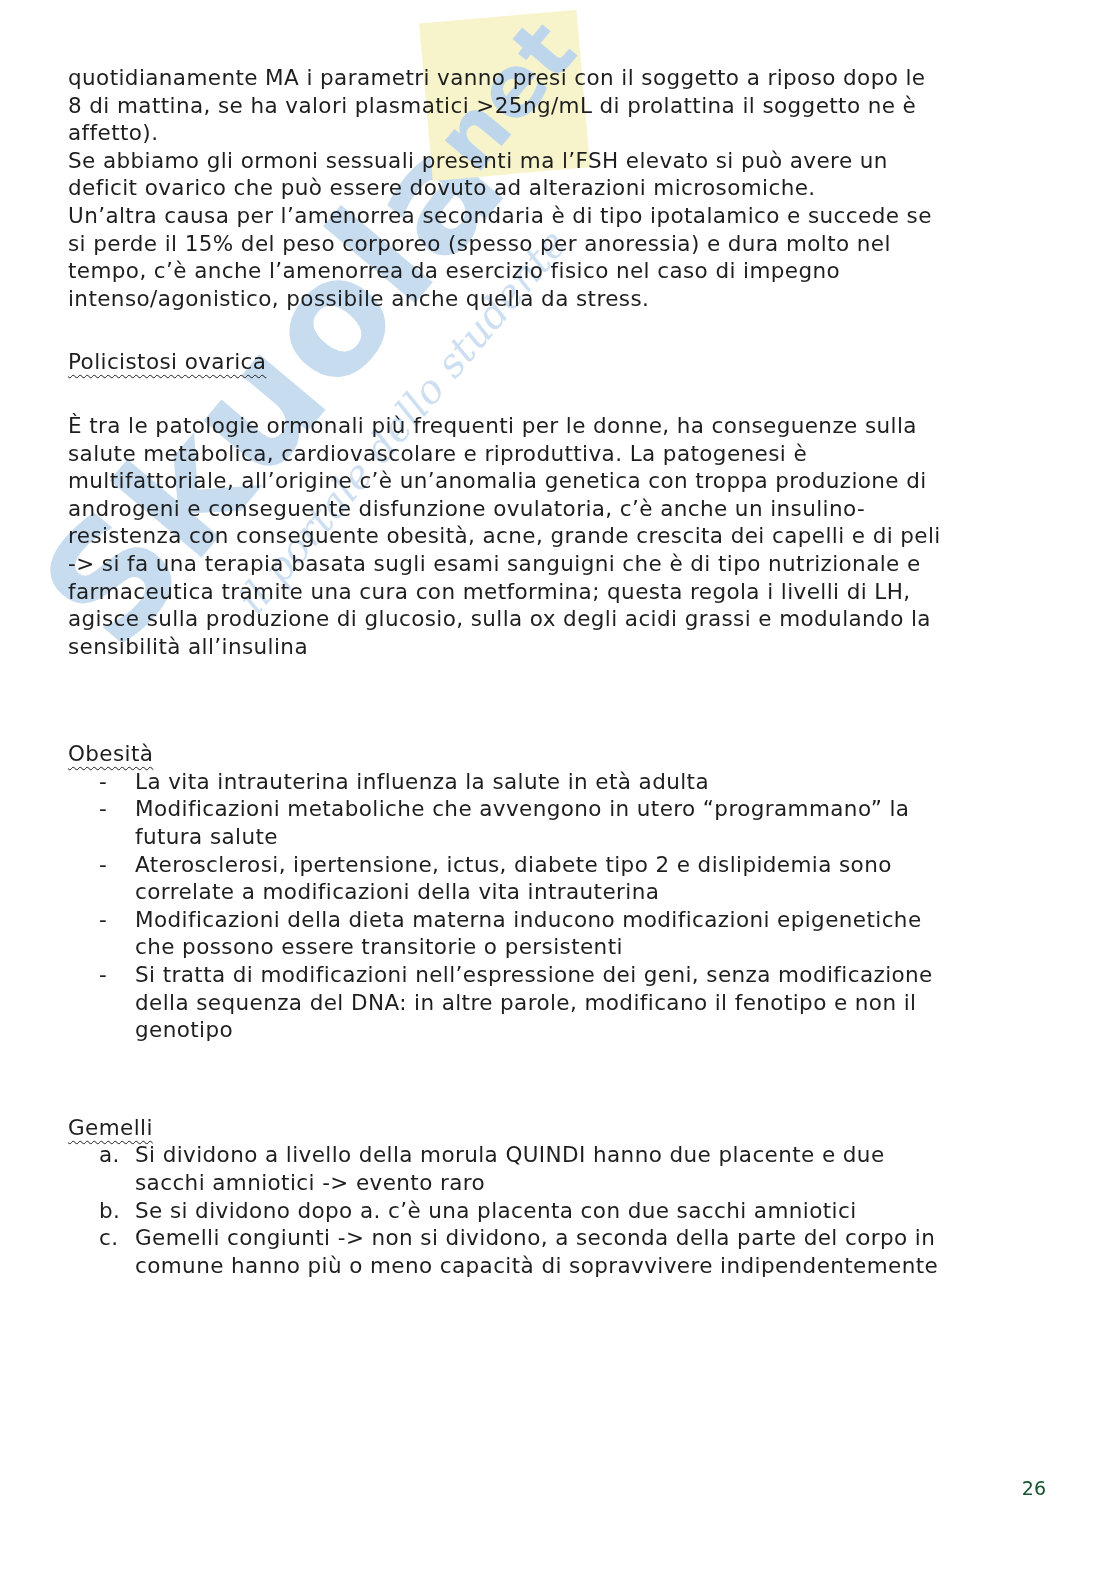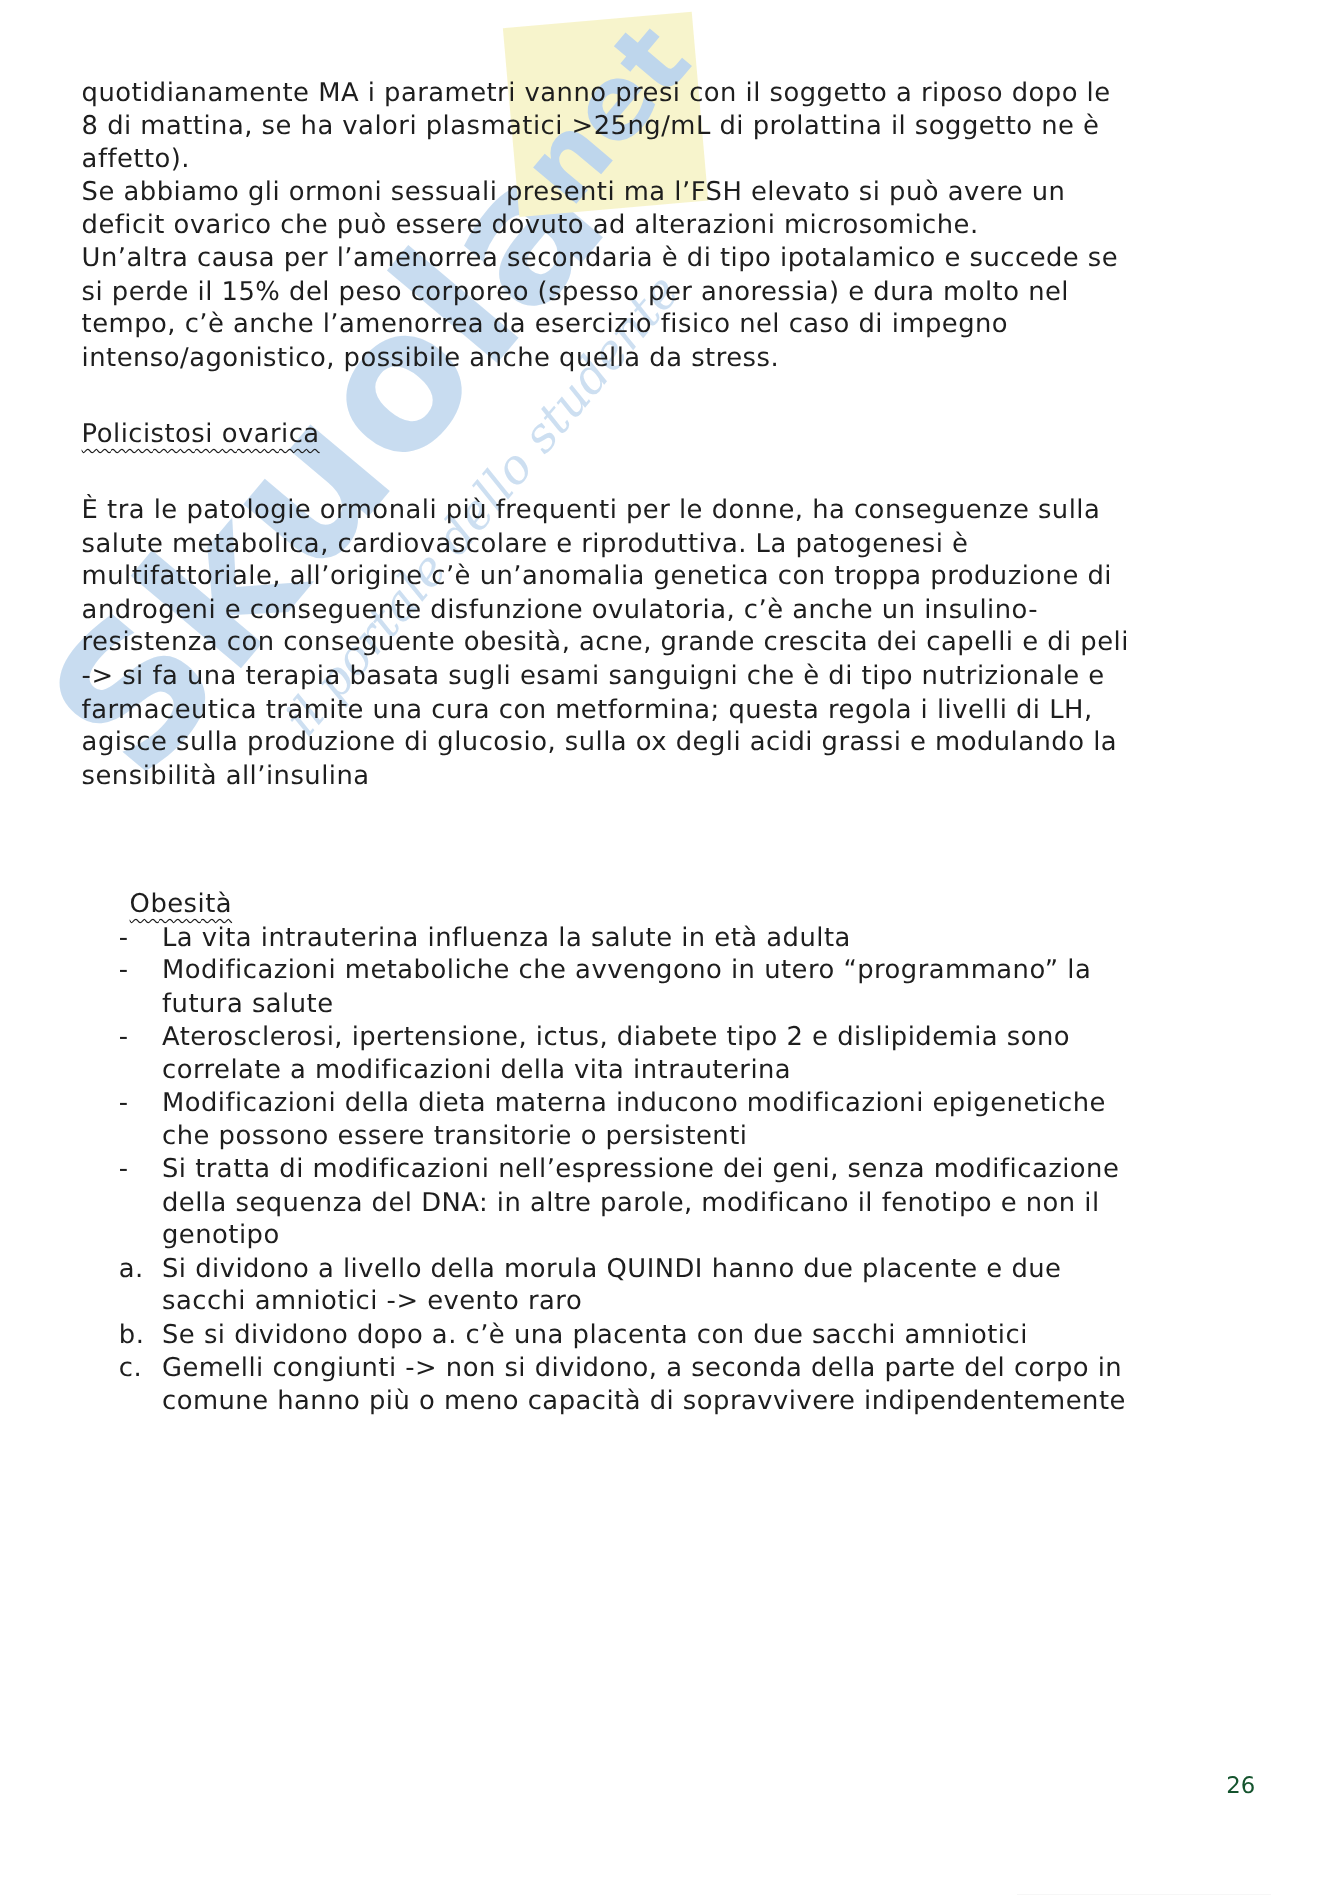--- a/index.html
+++ b/index.html
@@ -53,21 +53,21 @@
     letter-spacing:0.4px;
   }
   .lines { white-space:pre-line; }
   .heading {
     text-decoration:underline;
     text-decoration-style:wavy;
     text-decoration-thickness:1px;
     text-underline-offset:5px;
   }
   .gap-1 { margin-top:36px; }       
-  .gap-big { margin-top:80px;margin-left:40px; }     
+  .gap-big { margin-top:80px; }     
   .gap-head { margin-top:40px; }    
   .gap-gem { margin-top:70px; }     
   .li { display:flex; }
   .li .marker { flex:none; width:36px; margin-left:31px; }
   .li .lines { flex:1; }
   .page-number {
     position:absolute; right:70px; top:1477px;
     z-index:1; font-size:19px; letter-spacing:0;
     font-family:"DejaVu Sans", sans-serif; color:#14532d;
   }
@@ -135,20 +135,21 @@
 che possono essere transitorie o persistenti</span>
       </div>
       <div class="li">
         <span class="marker">-</span>
         <span class="lines">Si tratta di modificazioni nell’espressione dei geni, senza modificazione
 della sequenza del DNA: in altre parole, modificano il fenotipo e non il
 genotipo</span>
       </div>
     </div>
 
+    <div class="heading gap-gem">Gemelli</div>
 
 
     <div>
       <div class="li">
         <span class="marker">a.</span>
         <span class="lines">Si dividono a livello della morula QUINDI hanno due placente e due
 sacchi amniotici -&gt; evento raro</span>
       </div>
       <div class="li">
         <span class="marker">b.</span>

